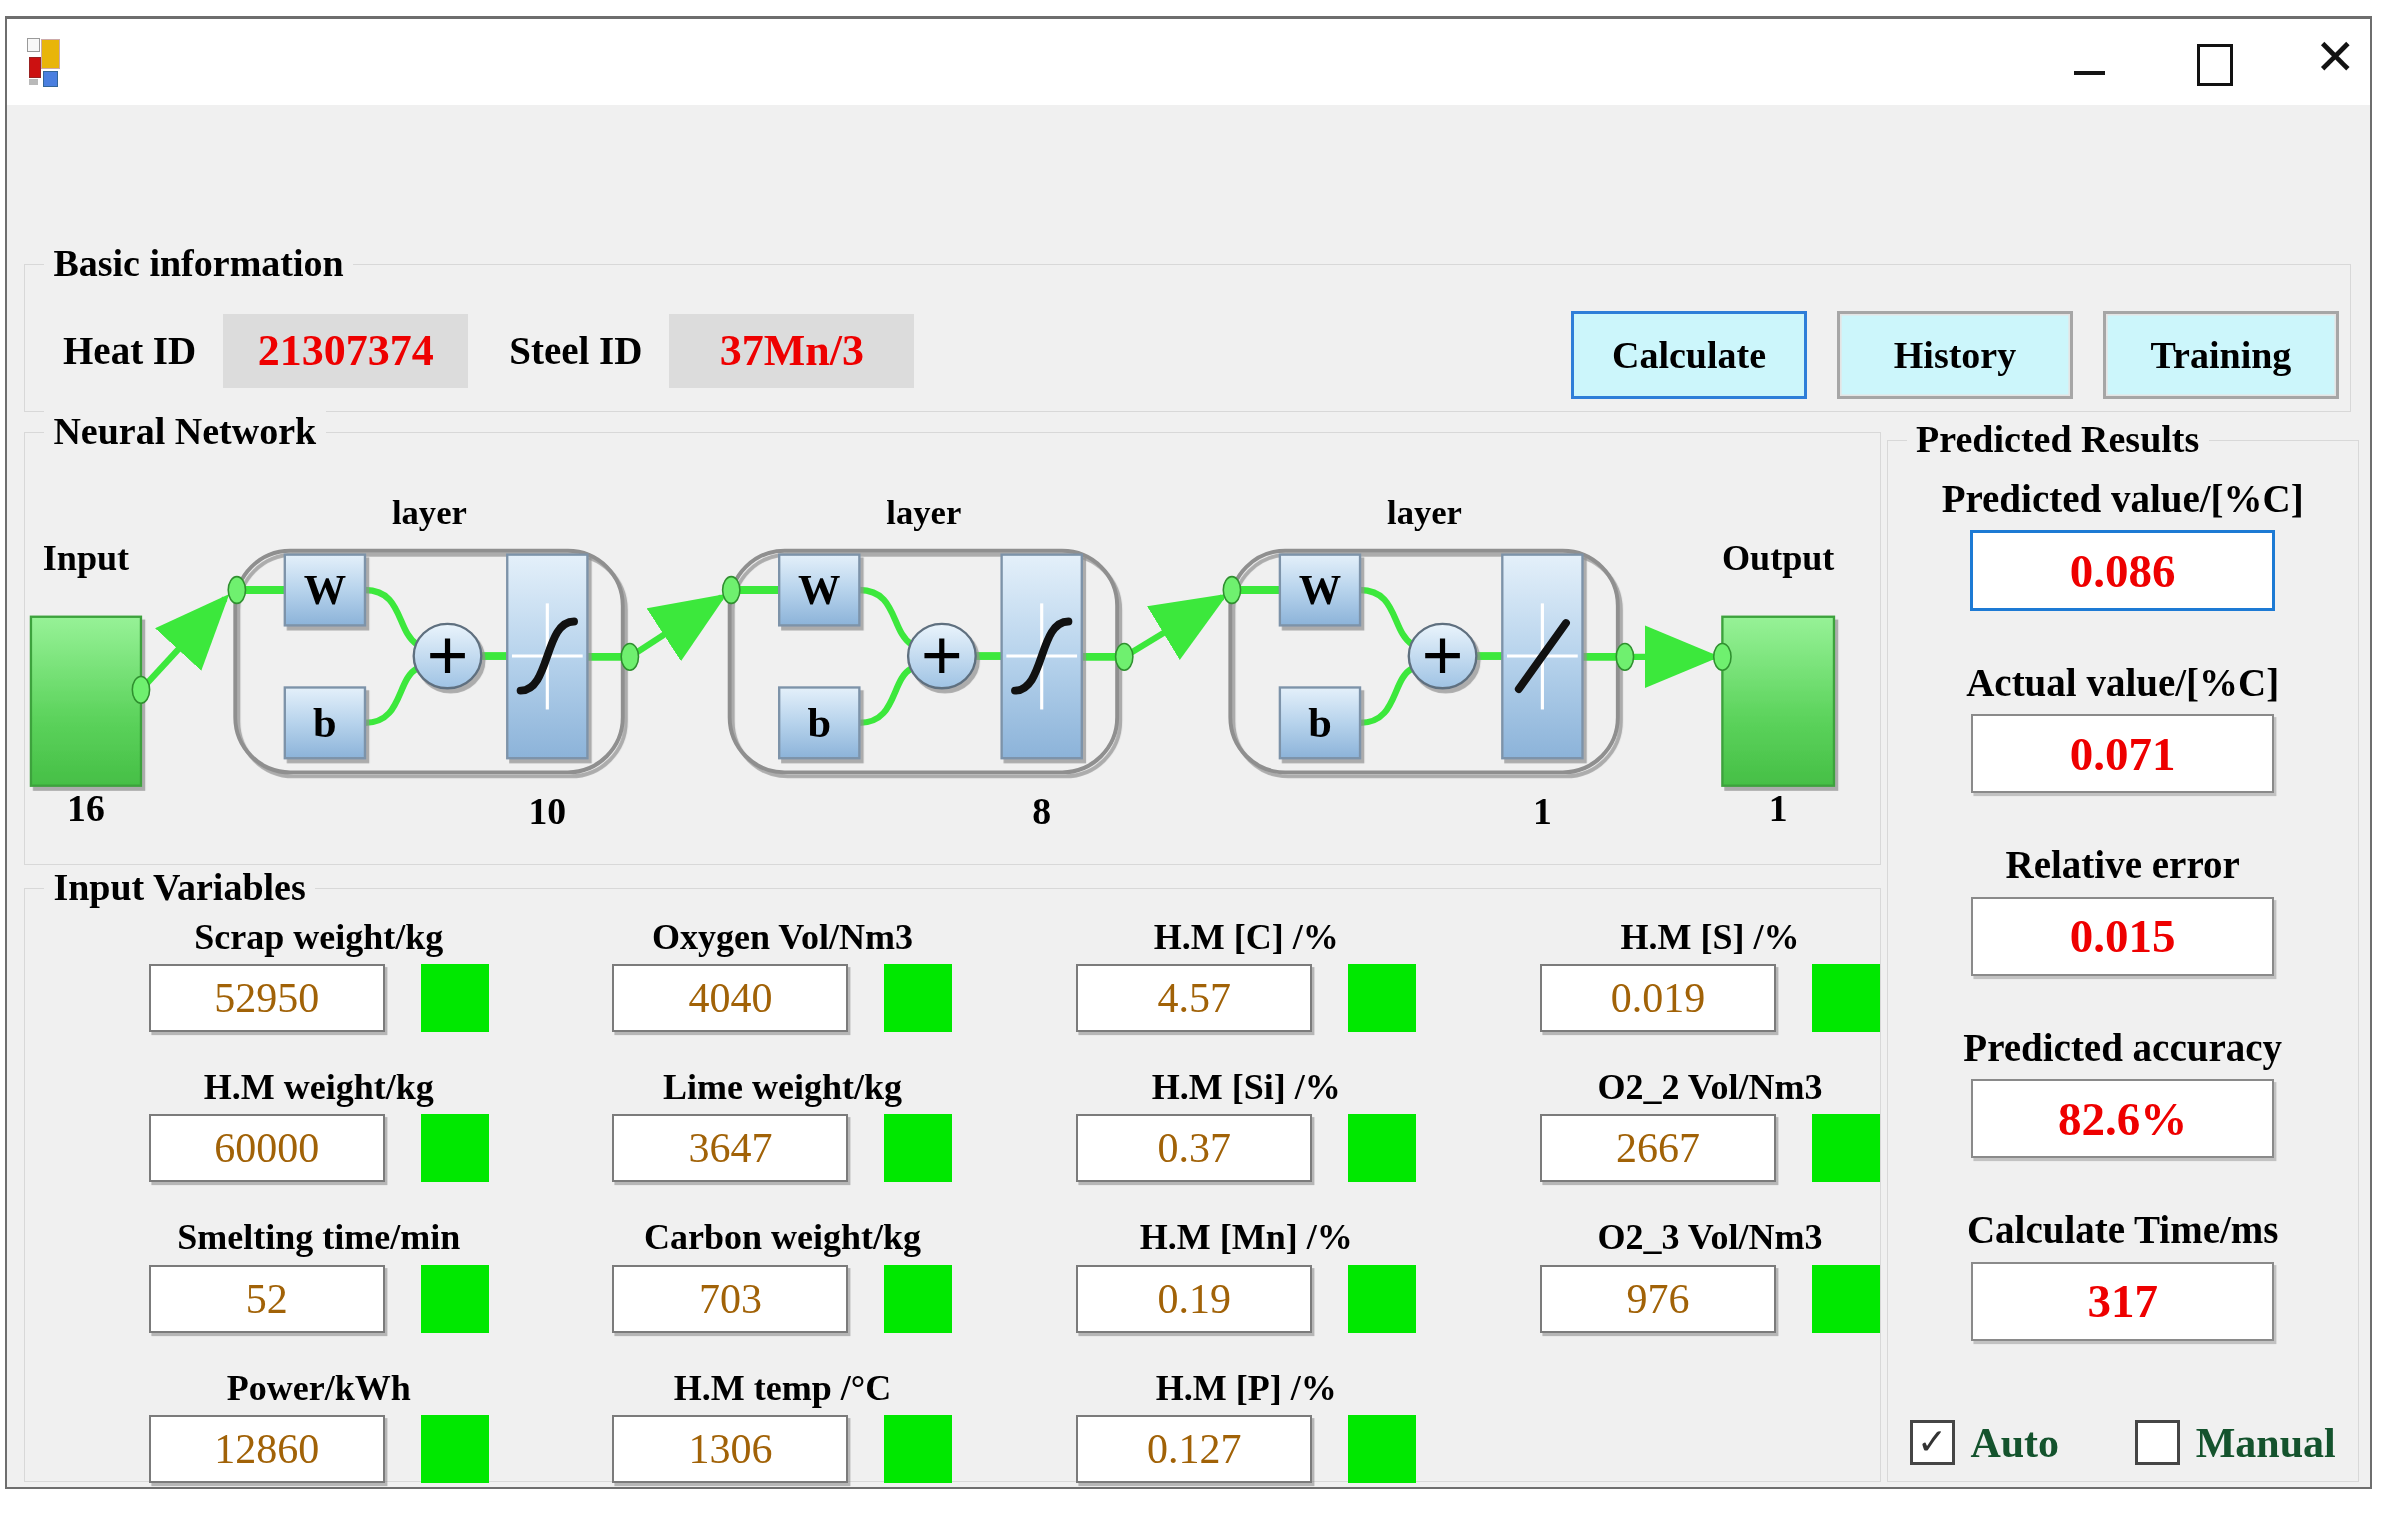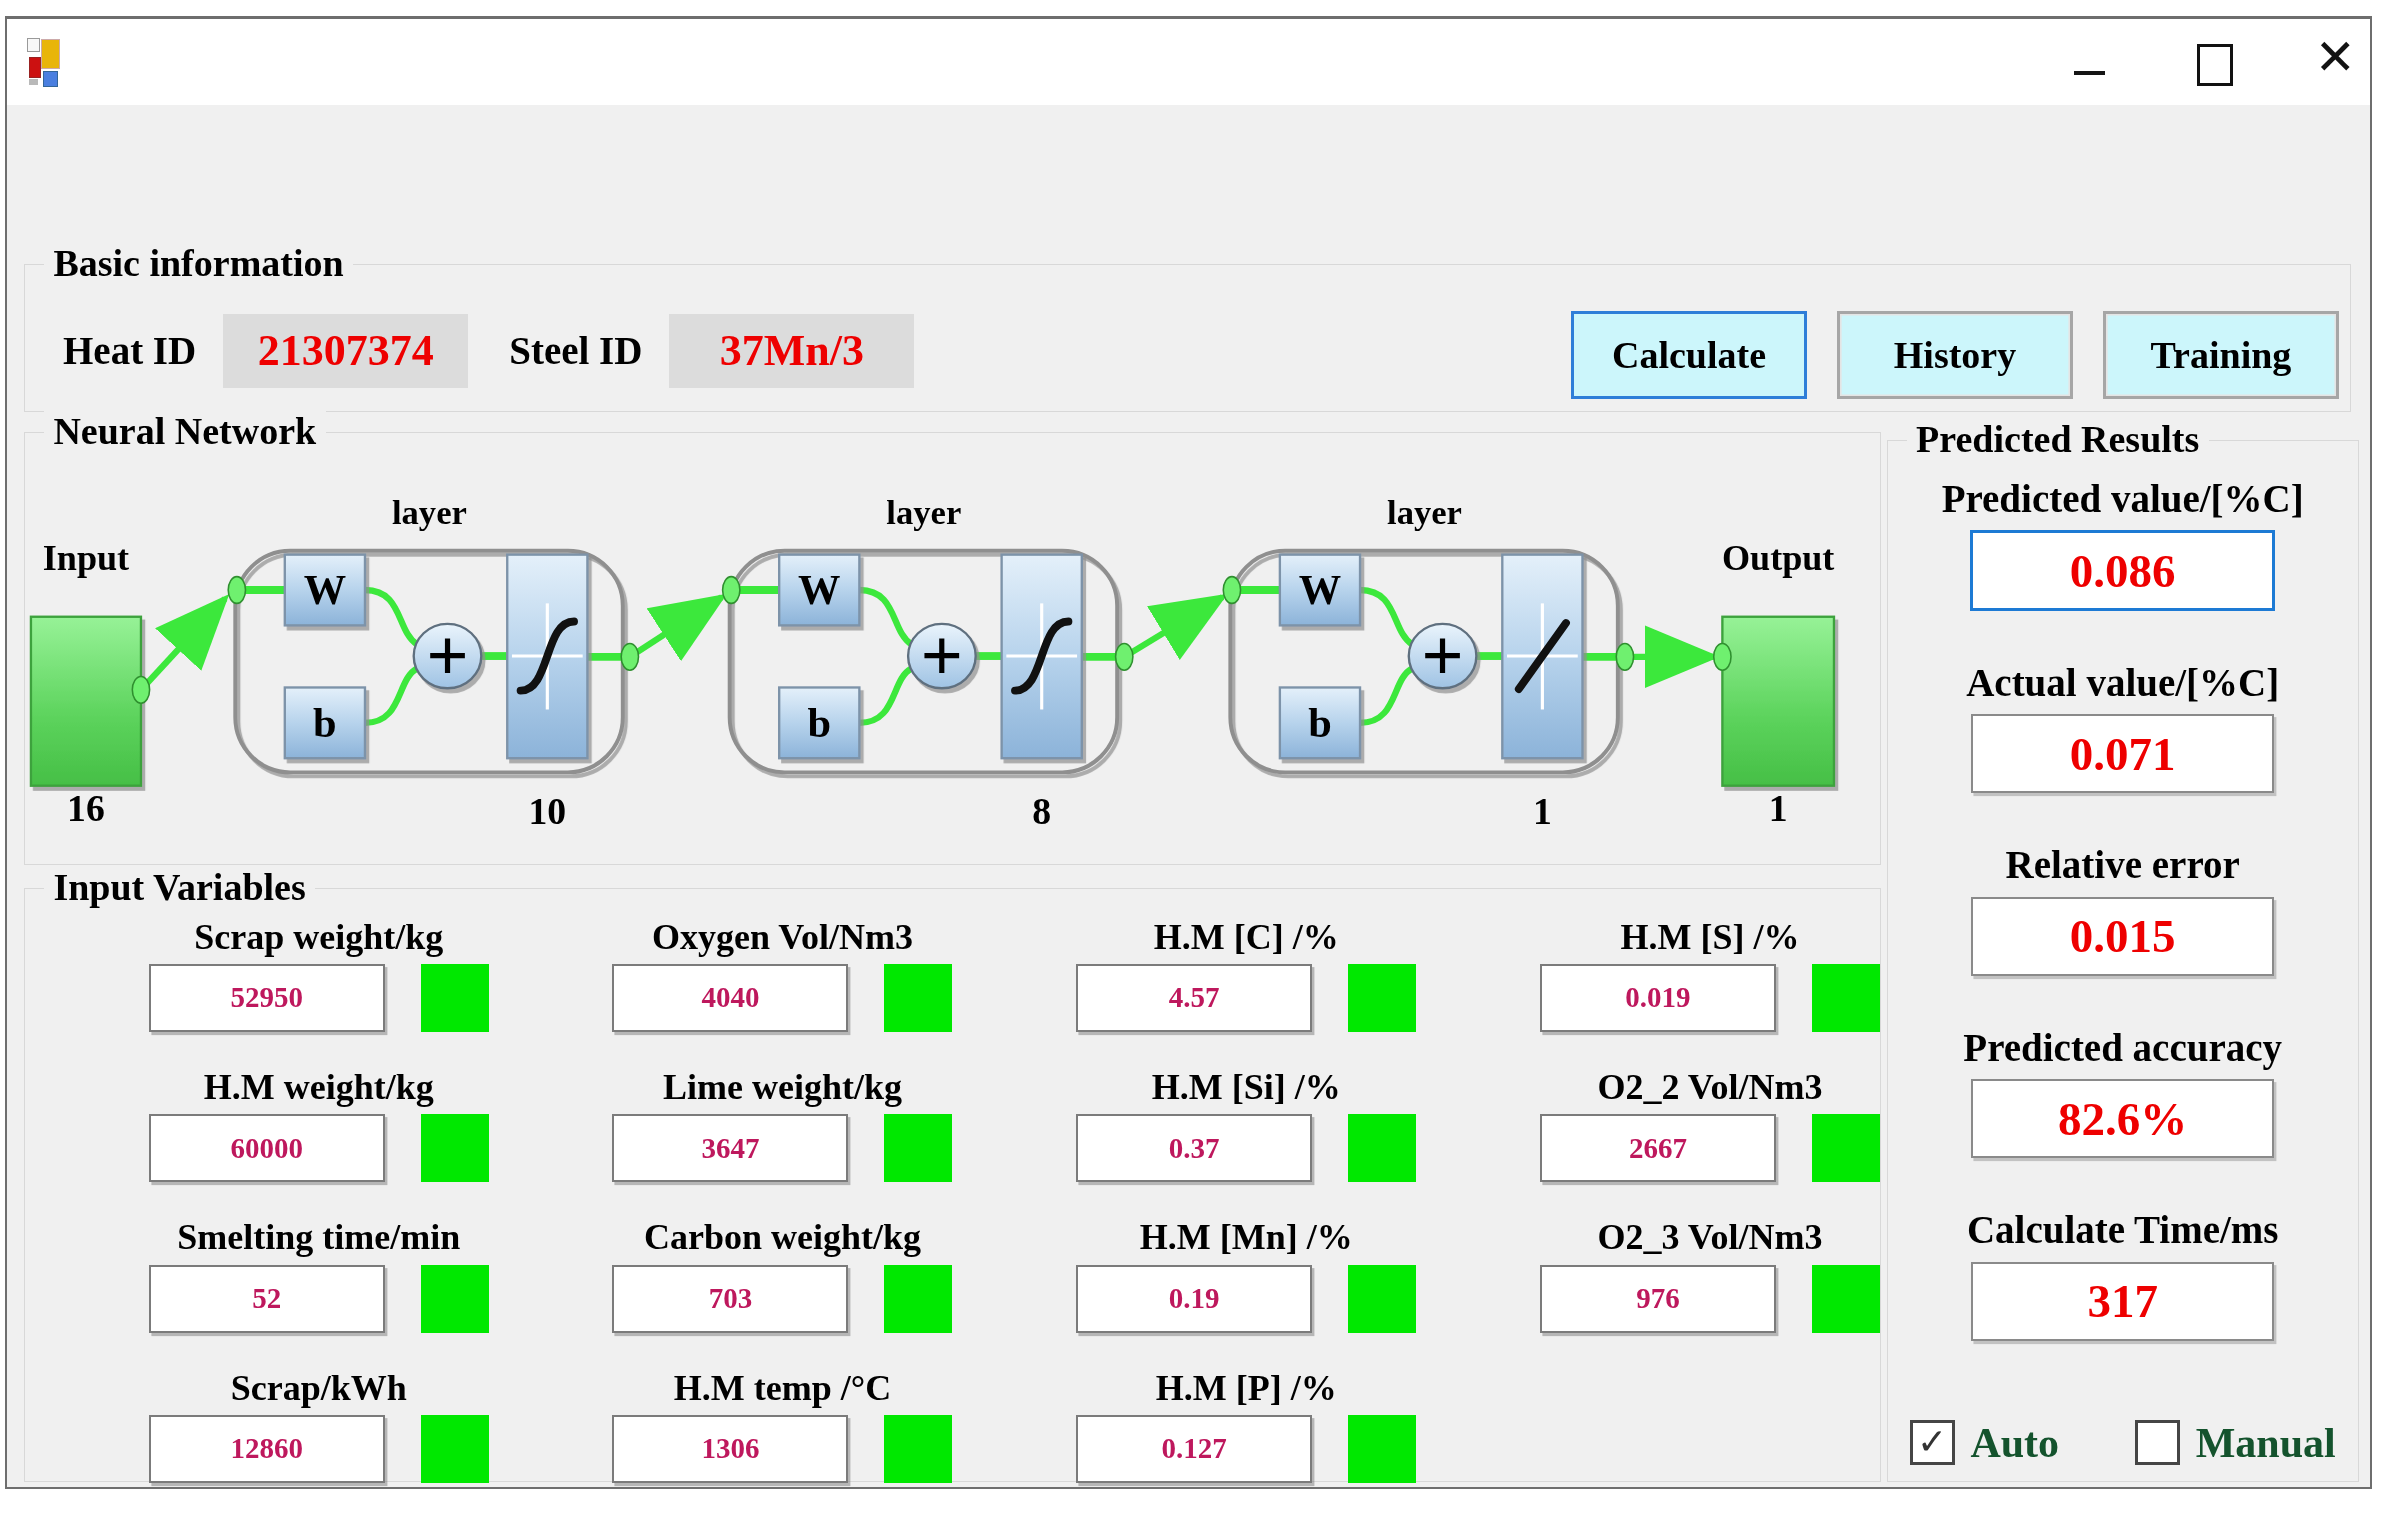--- a/index.html
+++ b/index.html
@@ -48,21 +48,21 @@
   .nn-text{font-family:"Liberation Serif","DejaVu Serif",serif;font-weight:bold;fill:#000;}
   
   .iv-grid{position:absolute;left:0;top:27px;width:100%;display:grid;
            grid-template-columns:repeat(4,1fr);}
   .iv-col{display:flex;flex-direction:column;align-items:flex-end;gap:34px;}
   .field{display:flex;flex-direction:column;align-items:center;}
   .f-label{font-size:36px;font-weight:bold;color:#000;white-space:nowrap;}
   .f-row{display:flex;align-items:center;gap:36px;margin-top:6.3px;}
   .f-box{width:232px;height:64px;background:#ffffff;border:2.4px solid #7b7b7b;
          box-shadow:2.4px 3.1px 0 rgba(110,110,110,0.45);display:flex;align-items:center;justify-content:center;}
-  .f-val{font-size:29px;font-weight:bold;color:#be185d;}
+  .f-val{font-size:42px;font-weight:normal;color:#a16207;}
   .f-sq{width:68px;height:68px;background:#00e800;}
   
   .pr-list{position:absolute;left:0;top:0;width:100%;display:flex;flex-direction:column;align-items:center;
            padding-top:35px;}
   .pr-label{font-size:39px;font-weight:bold;color:#000;white-space:nowrap;}
   .pr-box{width:299px;height:75px;background:#ffffff;border:2.4px solid #8a8a8a;
           box-shadow:2.4px 3.1px 0 rgba(110,110,110,0.35);
           display:flex;align-items:center;justify-content:center;margin:9.4px 0 49px 0;}
   .pr-box-focus{border:3.9px solid #1d7ad4;box-shadow:none;align-items:center;}
   .pr-val{font-size:47px;font-weight:bold;color:#ee0000;}
@@ -251,21 +251,21 @@
         <div class="field">
           <span class="f-label">Smelting time/min</span>
           <div class="f-row">
               <div class="f-box">
                 <span class="f-val">52</span>
               </div>
               <div class="f-sq"></div>
             </div>
         </div>
         <div class="field">
-          <span class="f-label">Scrap/kWh</span>
+          <span class="f-label">Power/kWh</span>
           <div class="f-row">
               <div class="f-box">
                 <span class="f-val">12860</span>
               </div>
               <div class="f-sq"></div>
             </div>
         </div>
       </div>
 
       <div class="iv-col">

